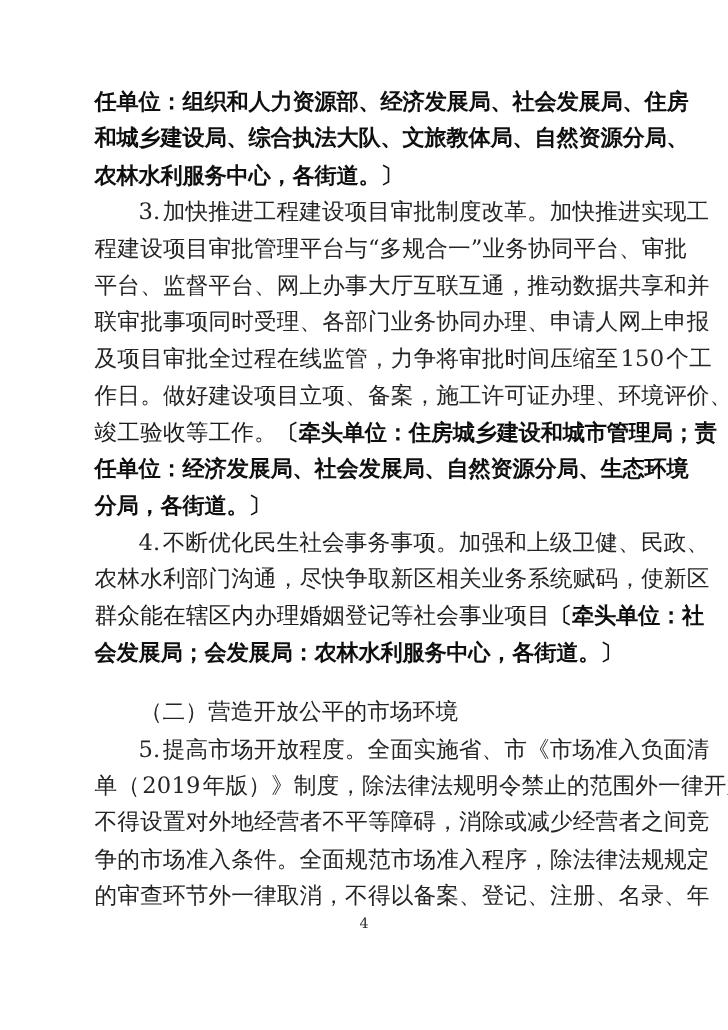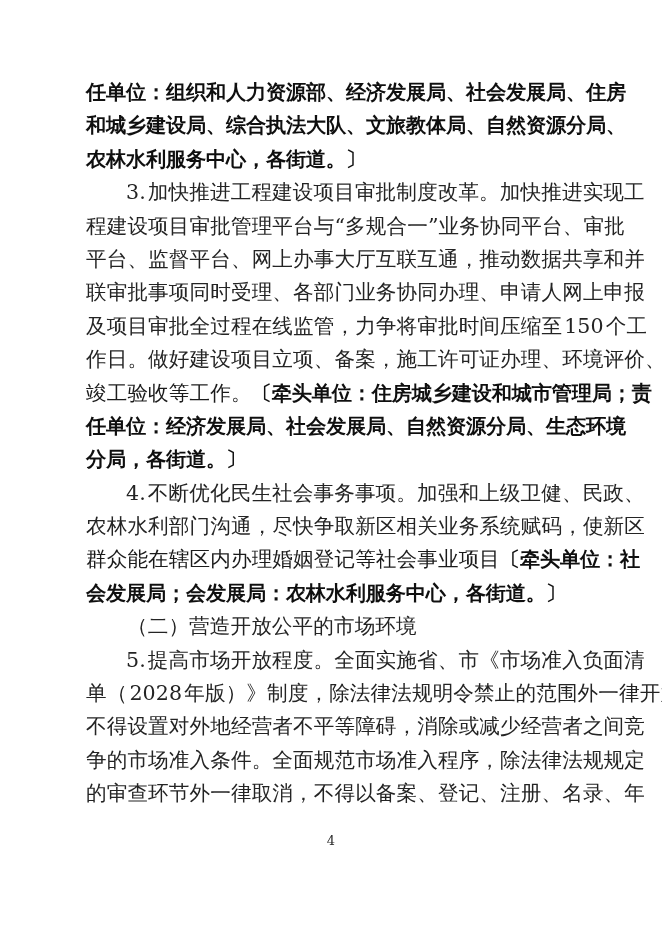--- a/index.html
+++ b/index.html
@@ -464,21 +464,21 @@
         <span class="ht">牵</span>
         <span class="ht">头</span>
         <span class="ht">单</span>
         <span class="ht">位</span>
         <span class="ht">：</span>
         <span class="ht">社</span>
       </div>
 
     <div class="line ht">会发展局；会发展局：农林水利服务中心，各街道。〕</div>
 
-    <div class="line fs" style="padding-left: 41px;">（二）营造开放公平的市场环境</div>
+    <div class="line fs" style="padding-left: 41px; margin-top: 21px;">（二）营造开放公平的市场环境</div>
 
     <div class="line fs just" style="padding-left: 38px;">
         <span class="latin">5.</span>
         <span>提</span>
         <span>高</span>
         <span>市</span>
         <span>场</span>
         <span>开</span>
         <span>放</span>
         <span>程</span>
@@ -497,21 +497,21 @@
         <span>准</span>
         <span>入</span>
         <span>负</span>
         <span>面</span>
         <span>清</span>
       </div>
 
     <div class="line fs just">
         <span>单</span>
         <span>（</span>
-        <span class="latin">2028</span>
+        <span class="latin">2019</span>
         <span>年</span>
         <span>版</span>
         <span>）</span>
         <span>》</span>
         <span>制</span>
         <span>度</span>
         <span>，</span>
         <span>除</span>
         <span>法</span>
         <span>律</span>

